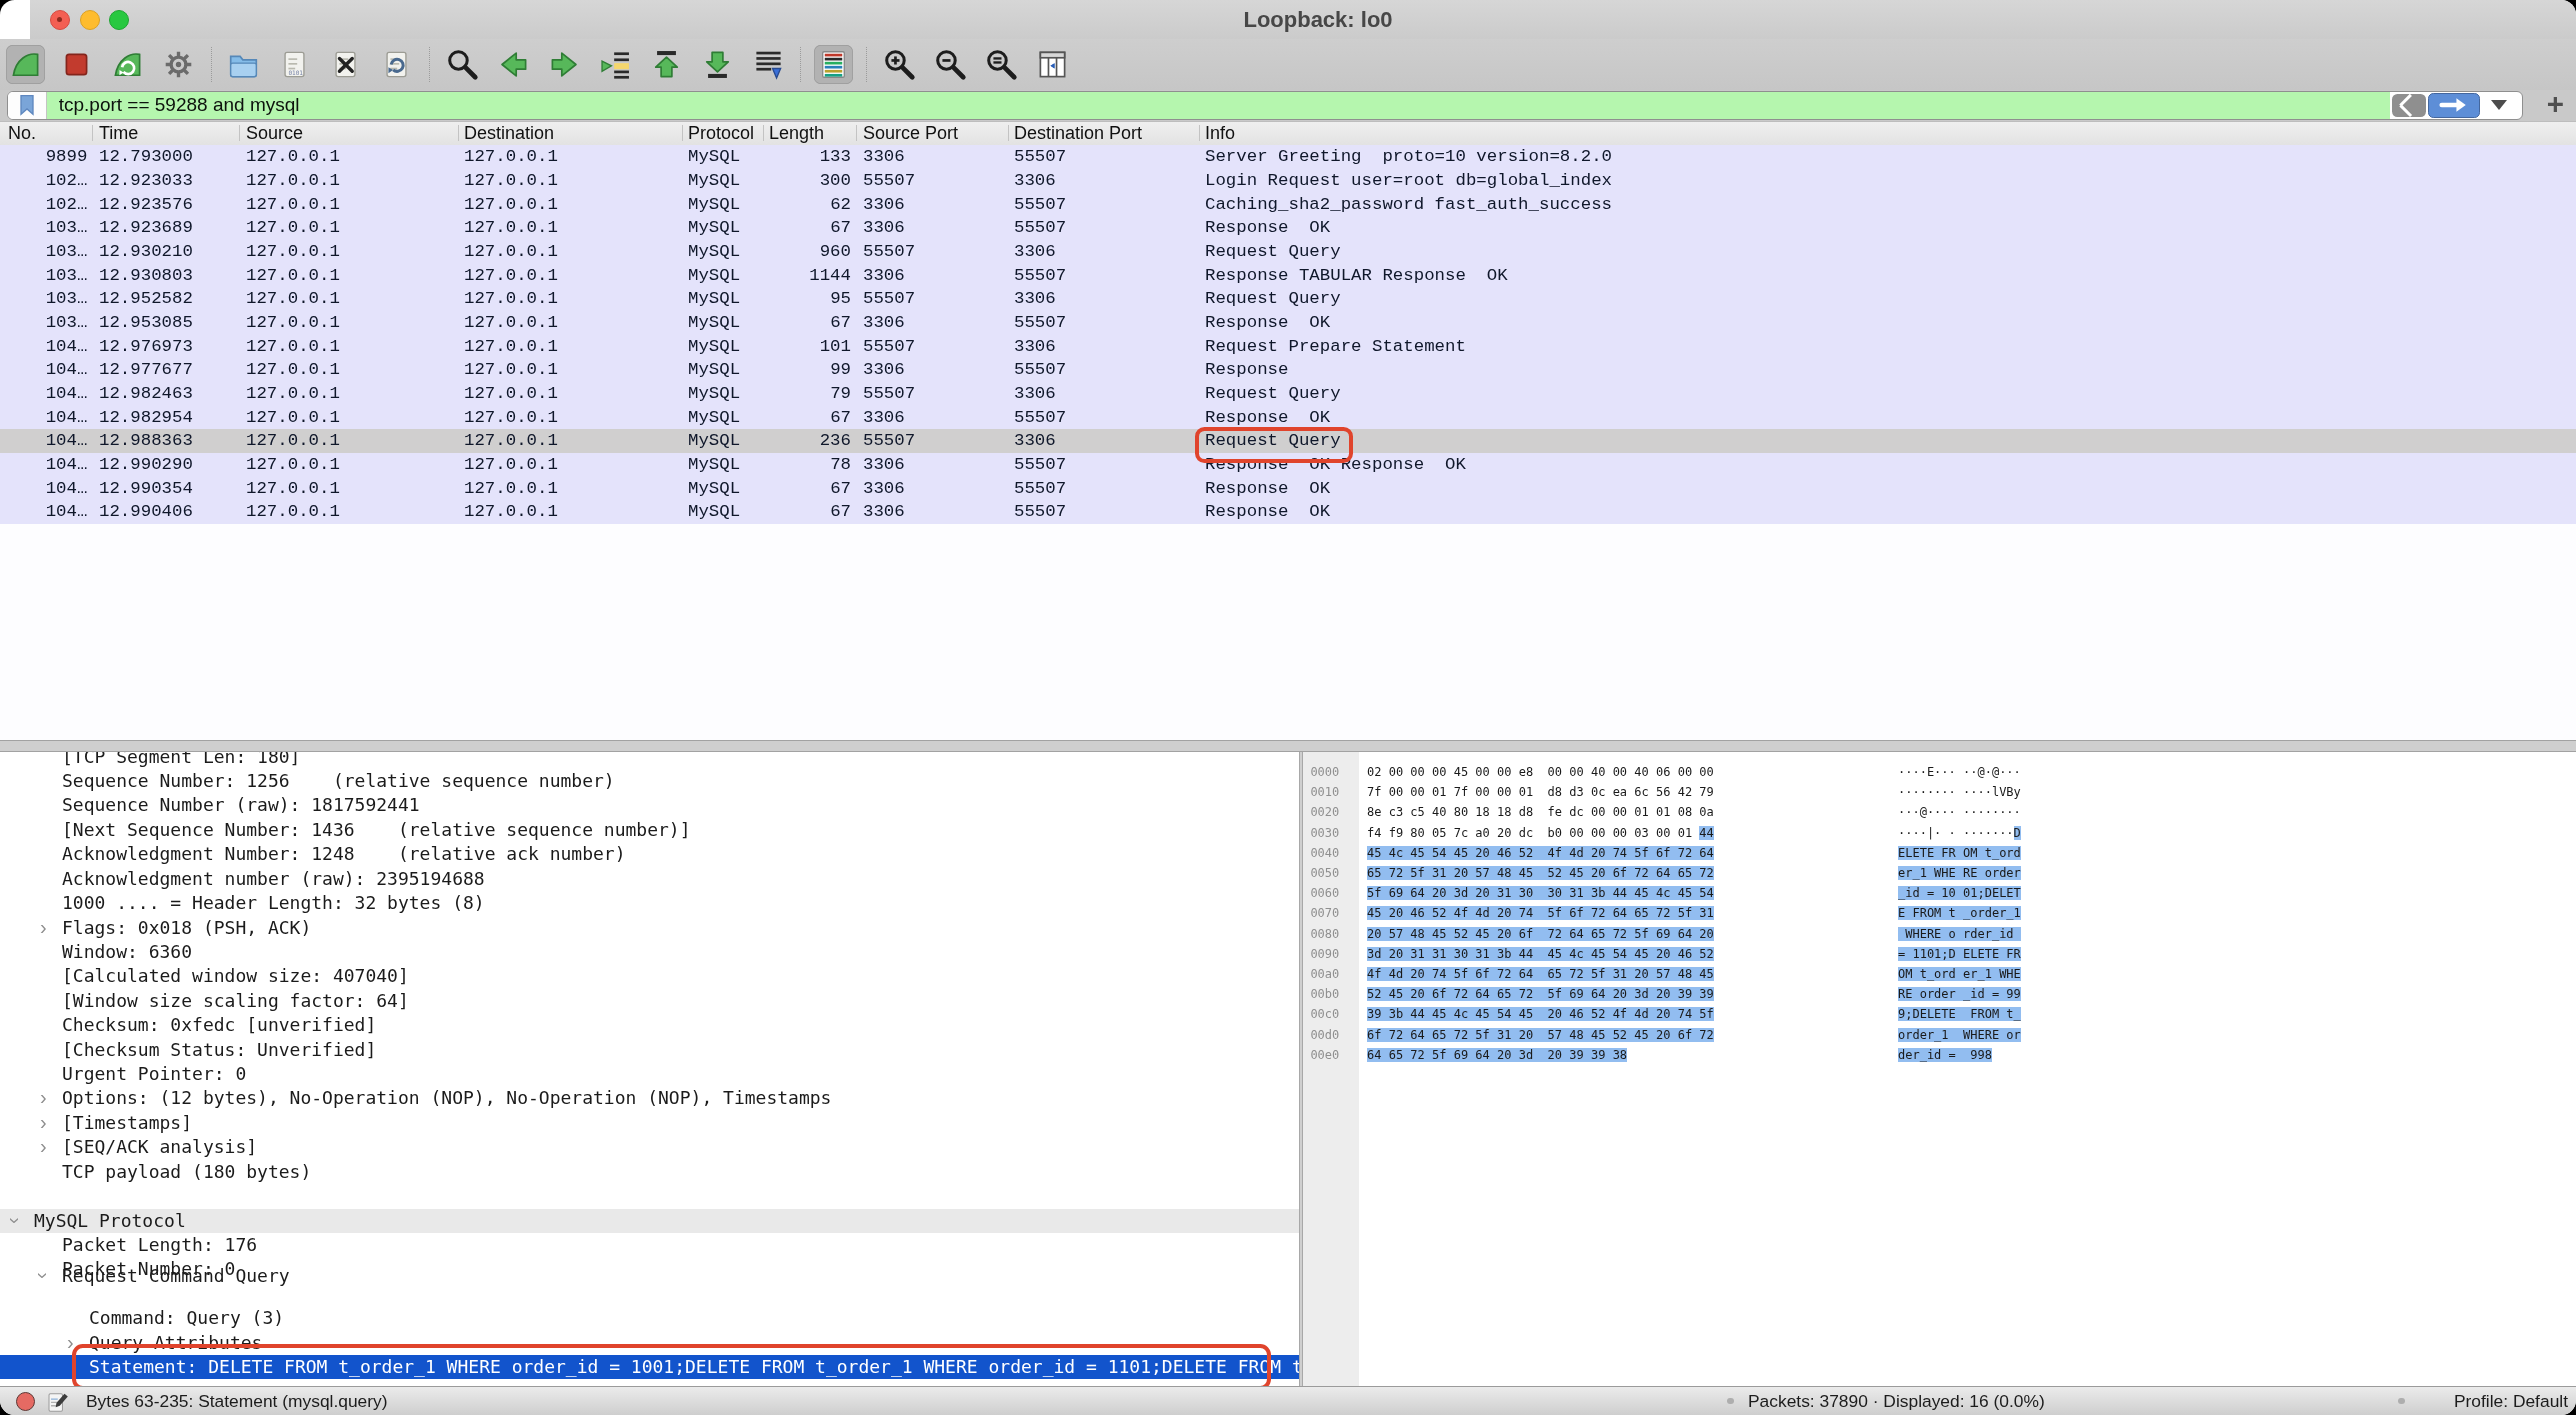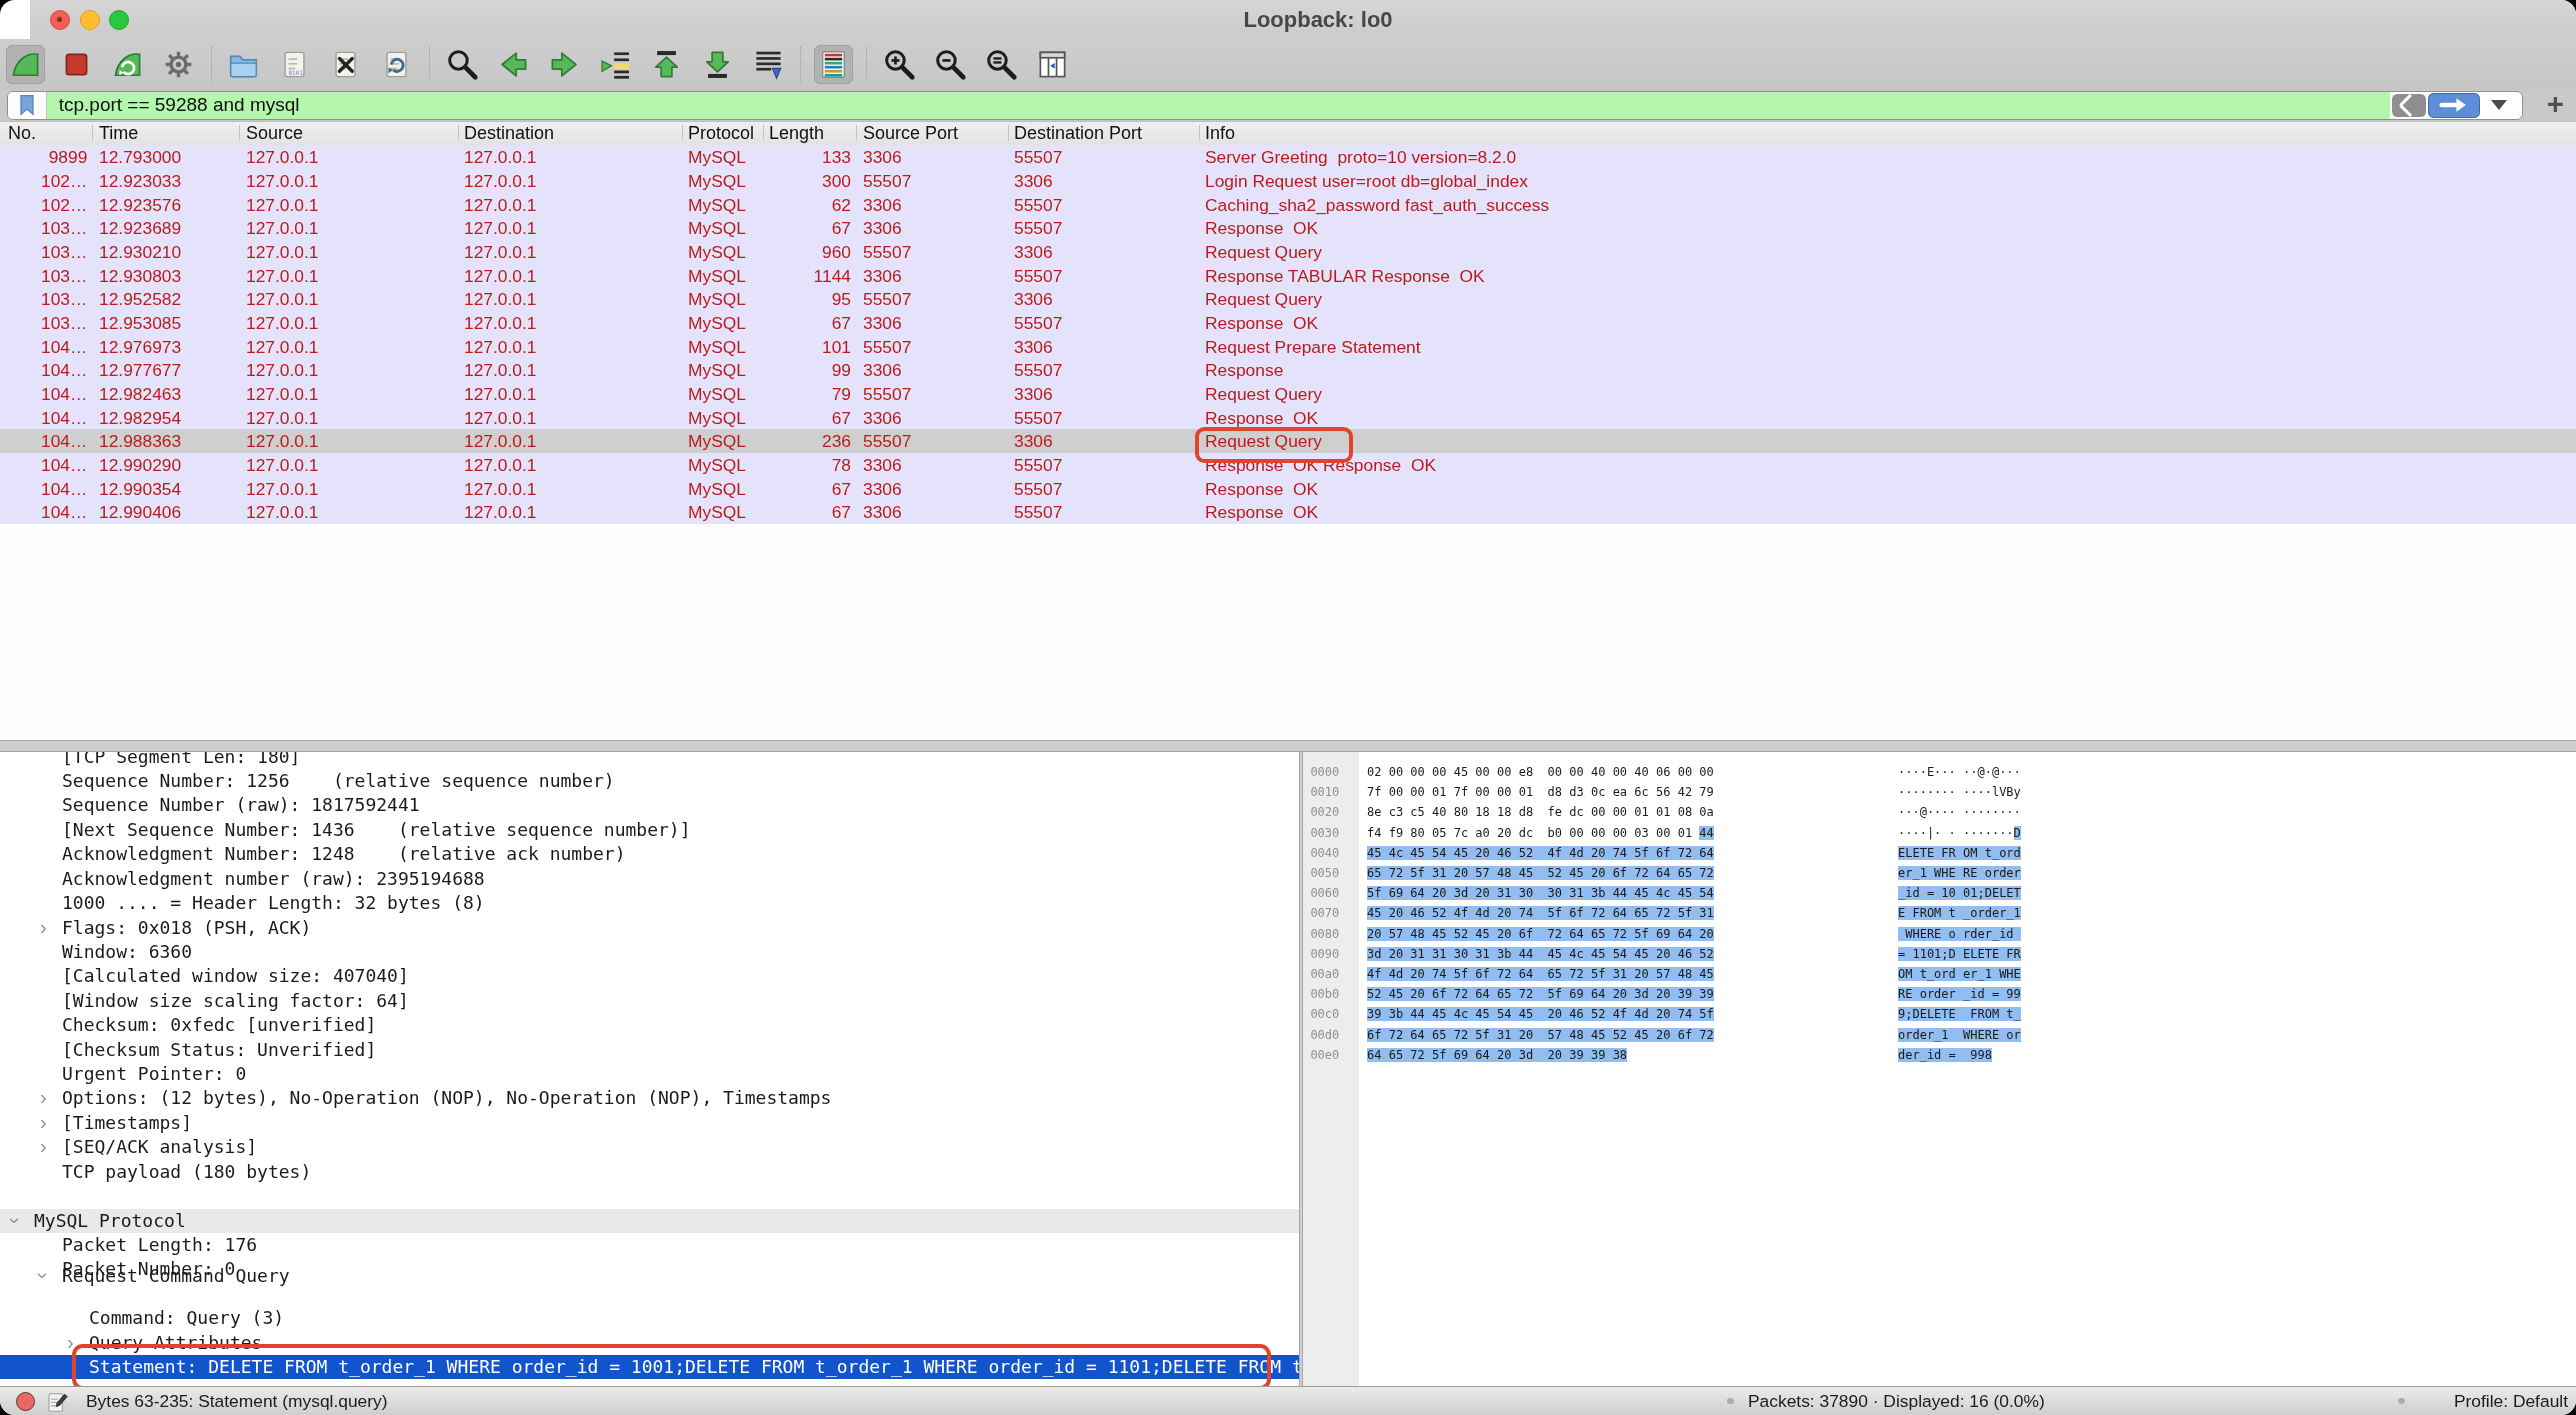--- a/index.html
+++ b/index.html
@@ -46,21 +46,21 @@
                color:#4f4f4f;font-weight:bold;}
 
   
   .plist{position:absolute;left:0;top:121px;width:100%;height:619px;background:#fdfdff;}
   .plist-header{position:absolute;left:0;top:0;width:100%;height:23.5px;
                 background:linear-gradient(#efefef,#e2e2e2);border-top:0.7px solid #bdbdbd;border-bottom:0.7px solid #b5b5b5;
                 font-size:18px;color:#111;}
   .plist-header .hcell{position:absolute;top:0;line-height:23px;white-space:pre;}
   .plist-header .hsep{position:absolute;top:3.4px;width:0.7px;height:16px;background:#c3c3c3;}
   .prow{position:absolute;left:0;width:100%;height:24px;background:#e4e3fb;
-        font-family:Liberation Sans, sans-serif;font-size:17.4px;color:#b91c1c;}
+        font-family:Liberation Mono, monospace;font-size:17.4px;color:#0f172a;}
   .prow.sel{background:#d0cfcf;}
   .prow span{position:absolute;top:0;line-height:24px;white-space:pre;}
   .c-no{left:13.4px;width:74px;text-align:right;}
   .c-time{left:99px;}.c-src{left:246px;}.c-dst{left:464px;}.c-proto{left:688px;}
   .c-len{left:738px;width:113px;text-align:right;}
   .c-sport{left:863px;}.c-dport{left:1014px;}.c-info{left:1205px;}
 
   
   .splitter{position:absolute;left:0;top:740px;width:100%;height:12px;background:#cfcfcf;
             border-top:0.7px solid #a2a2a2;border-bottom:0.7px solid #a2a2a2;box-sizing:border-box;}

